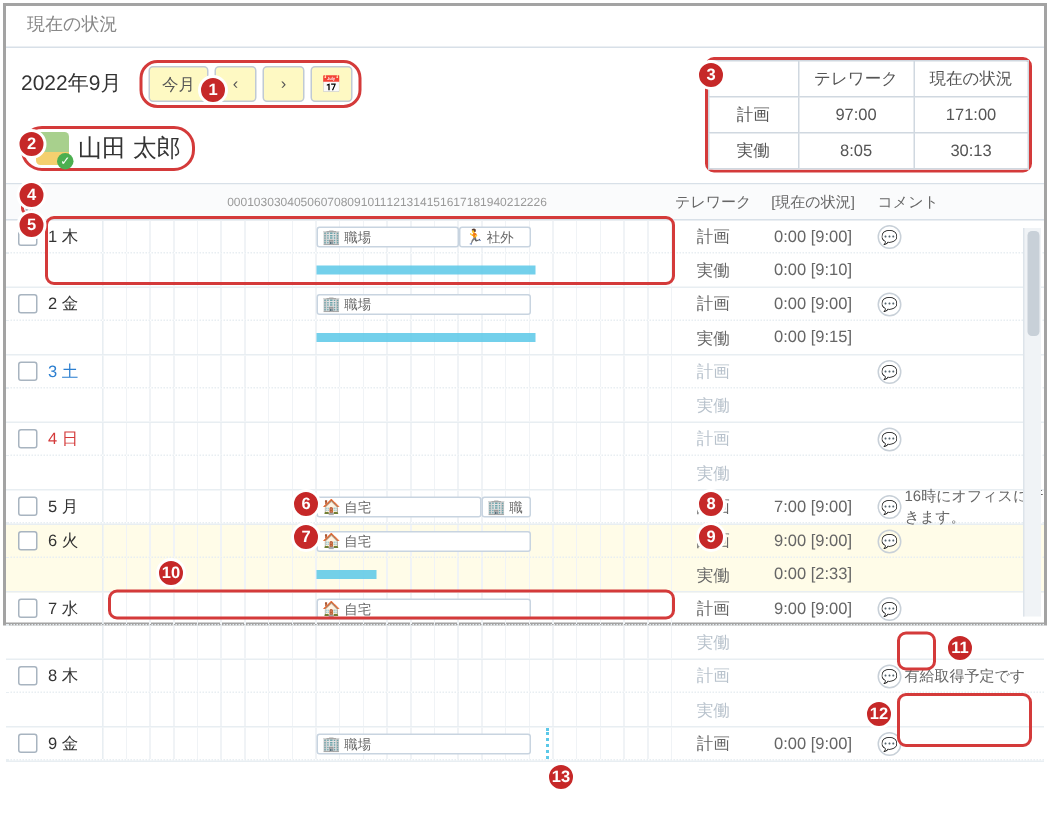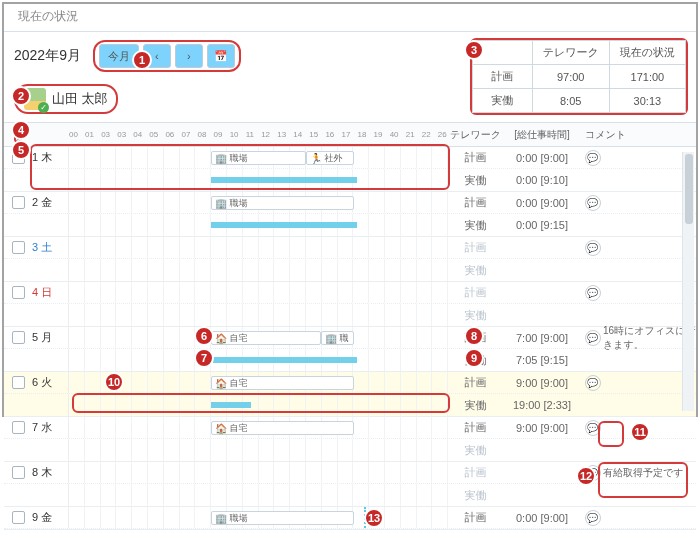--- a/index.html
+++ b/index.html
@@ -3,39 +3,39 @@
 <meta charset="utf-8">
 <style>
 *{box-sizing:border-box;margin:0;padding:0;font-family:"Meiryo","Hiragino Sans",sans-serif}
 body{background:#fff;font-size:11px;color:#333;width:700px;height:553px;overflow:hidden;position:relative}
 .frame{border:2px solid #a3a3a3;width:696px;height:415px;margin:2px;position:relative;background:#fff}
 .tabs{display:flex;border-bottom:1px solid #d8e0e8;height:28px;align-items:flex-end}
 .tab{padding:6px 14px;color:#888;cursor:pointer;font-size:12px}
 .tab.active{color:#1e88e5;border-bottom:2px solid #1e88e5;margin-bottom:-1px}
 .toolbar{display:flex;align-items:center;padding:8px 10px;gap:8px}
 .month{font-size:14px;color:#333;margin-right:4px}
-.btn{border:1px solid #c0cad4;border-radius:3px;background:#7dd3fc;height:24px;display:inline-flex;align-items:center;justify-content:center;padding:0 8px;font-size:11px;color:#555;cursor:pointer}
+.btn{border:1px solid #c0cad4;border-radius:3px;background:#fef9c3;height:24px;display:inline-flex;align-items:center;justify-content:center;padding:0 8px;font-size:11px;color:#555;cursor:pointer}
 .btn.icon{width:28px;padding:0}
 .nav-outline{border:2px solid #d43a3a;border-radius:12px;padding:2px 4px;display:inline-flex;gap:4px;align-items:center}
 .summary{border:2px solid #d43a3a;border-radius:6px;position:absolute;right:8px;top:34px}
 .summary table{border-collapse:collapse;font-size:11px}
 .summary td,.summary th{border:1px solid #d0d8e0;padding:4px 10px;text-align:center;min-width:60px;background:#fff;font-weight:normal;color:#555}
-.user{display:flex;align-items:center;gap:6px;padding:4px 10px 8px;font-size:13px}
+.user{display:flex;align-items:center;gap:6px;padding:4px 10px 8px;font-size:16px}
 .user-outline{border:2px solid #d43a3a;border-radius:14px;padding:2px 8px;display:inline-flex;align-items:center;gap:6px}
 .avatar{width:22px;height:22px;border-radius:3px;background:linear-gradient(180deg,#a8d08d 60%,#f4d06f 60%);display:inline-block;position:relative}
 .avatar::after{content:"✓";position:absolute;right:-3px;bottom:-3px;background:#4caf50;color:#fff;border-radius:50%;width:11px;height:11px;font-size:8px;line-height:11px;text-align:center}
 .grid{position:relative;border-top:1px solid #d8e0e8}
 .header-row{display:flex;height:24px;align-items:center;border-bottom:1px solid #d8e0e8;background:#fafbfc;font-size:10px;color:#888}
 .col-chk{width:28px;display:flex;justify-content:center;flex-shrink:0}
 .col-day{width:36px;flex-shrink:0}
 .col-tl{width:380px;flex-shrink:0;position:relative;height:100%;display:flex;align-items:center}
 .col-tele{width:55px;flex-shrink:0;text-align:center;color:#666}
 .col-hours{width:78px;flex-shrink:0;text-align:center;color:#666}
 .col-comment{flex:1;padding-left:4px;color:#666;display:flex;align-items:center;gap:2px}
-.hours-header{display:flex;width:100%;justify-content:space-between;padding:0 1px}
+.hours-header{display:flex;width:100%;justify-content:center;padding:0 1px}
 .hours-header span{font-size:8px;color:#999}
 .rows{overflow-y:auto;height:400px}
 .day-block{border-bottom:1px solid #e8eef2}
 .row{display:flex;height:22px;align-items:center;font-size:11px}
 .row:first-child{border-bottom:1px dotted #e8eef2}
 .sat .col-day{color:#2c7fd0}
 .sun .col-day{color:#d43a3a}
 .chk{width:13px;height:13px;border:1px solid #a8b4c0;border-radius:2px;background:#fff}
 .chk-box{border:2px solid #d43a3a;border-radius:4px;padding:1px}
 .timeline{position:relative;height:100%;width:100%;border-left:1px solid #e8eef2}
@@ -127,21 +127,21 @@
             <span>17</span>
             <span>18</span>
             <span>19</span>
             <span>40</span>
             <span>21</span>
             <span>22</span>
             <span>26</span>
           </div>
         </div>
     <div class="col-tele">テレワーク</div>
-    <div class="col-hours">[総仕事時間]</div>
+    <div class="col-hours">[現在の状況]</div>
     <div class="col-comment">コメント</div>
   </div>
 
   <div class="rows">
 
     <div class="day-block">
       <div class="row">
         <div class="col-chk">
               <span class="chk"></span>
             </div>
@@ -284,32 +284,20 @@
                 </div>
         </div>
             </div>
         <div class="col-tele">計画</div>
         <div class="col-hours">7:00 [9:00]</div>
         <div class="col-comment">
               <span class="comment-icn">💬</span>
               <span style="font-size:10px">16時にオフィスに行きます。</span>
             </div>
       </div>
-      <div class="row">
-        <div class="col-chk"></div>
-            <div class="col-day"></div>
-        <div class="col-tl">
-              <div class="timeline">
-          <div class="bar-fill" style="left:142px;width:146px"></div>
-        </div>
-            </div>
-        <div class="col-tele">実働</div>
-        <div class="col-hours">7:05 [9:15]</div>
-        <div class="col-comment"></div>
-      </div>
     </div>
 
     <div class="day-block highlight">
       <div class="row">
         <div class="col-chk">
               <span class="chk"></span>
             </div>
         <div class="col-day"><span>6</span> <span>火</span></div>
         <div class="col-tl">
               <div class="timeline">
@@ -327,21 +315,21 @@
       </div>
       <div class="row">
         <div class="col-chk"></div>
             <div class="col-day"></div>
         <div class="col-tl">
               <div class="timeline">
           <div class="bar-fill" style="left:142px;width:40px"></div>
         </div>
             </div>
         <div class="col-tele">実働</div>
-        <div class="col-hours">19:00 [2:33]</div>
+        <div class="col-hours">0:00 [2:33]</div>
         <div class="col-comment"></div>
       </div>
     </div>
 
     <div class="day-block">
       <div class="row">
         <div class="col-chk">
               <span class="chk"></span>
             </div>
         <div class="col-day"><span>7</span> <span>水</span></div>

